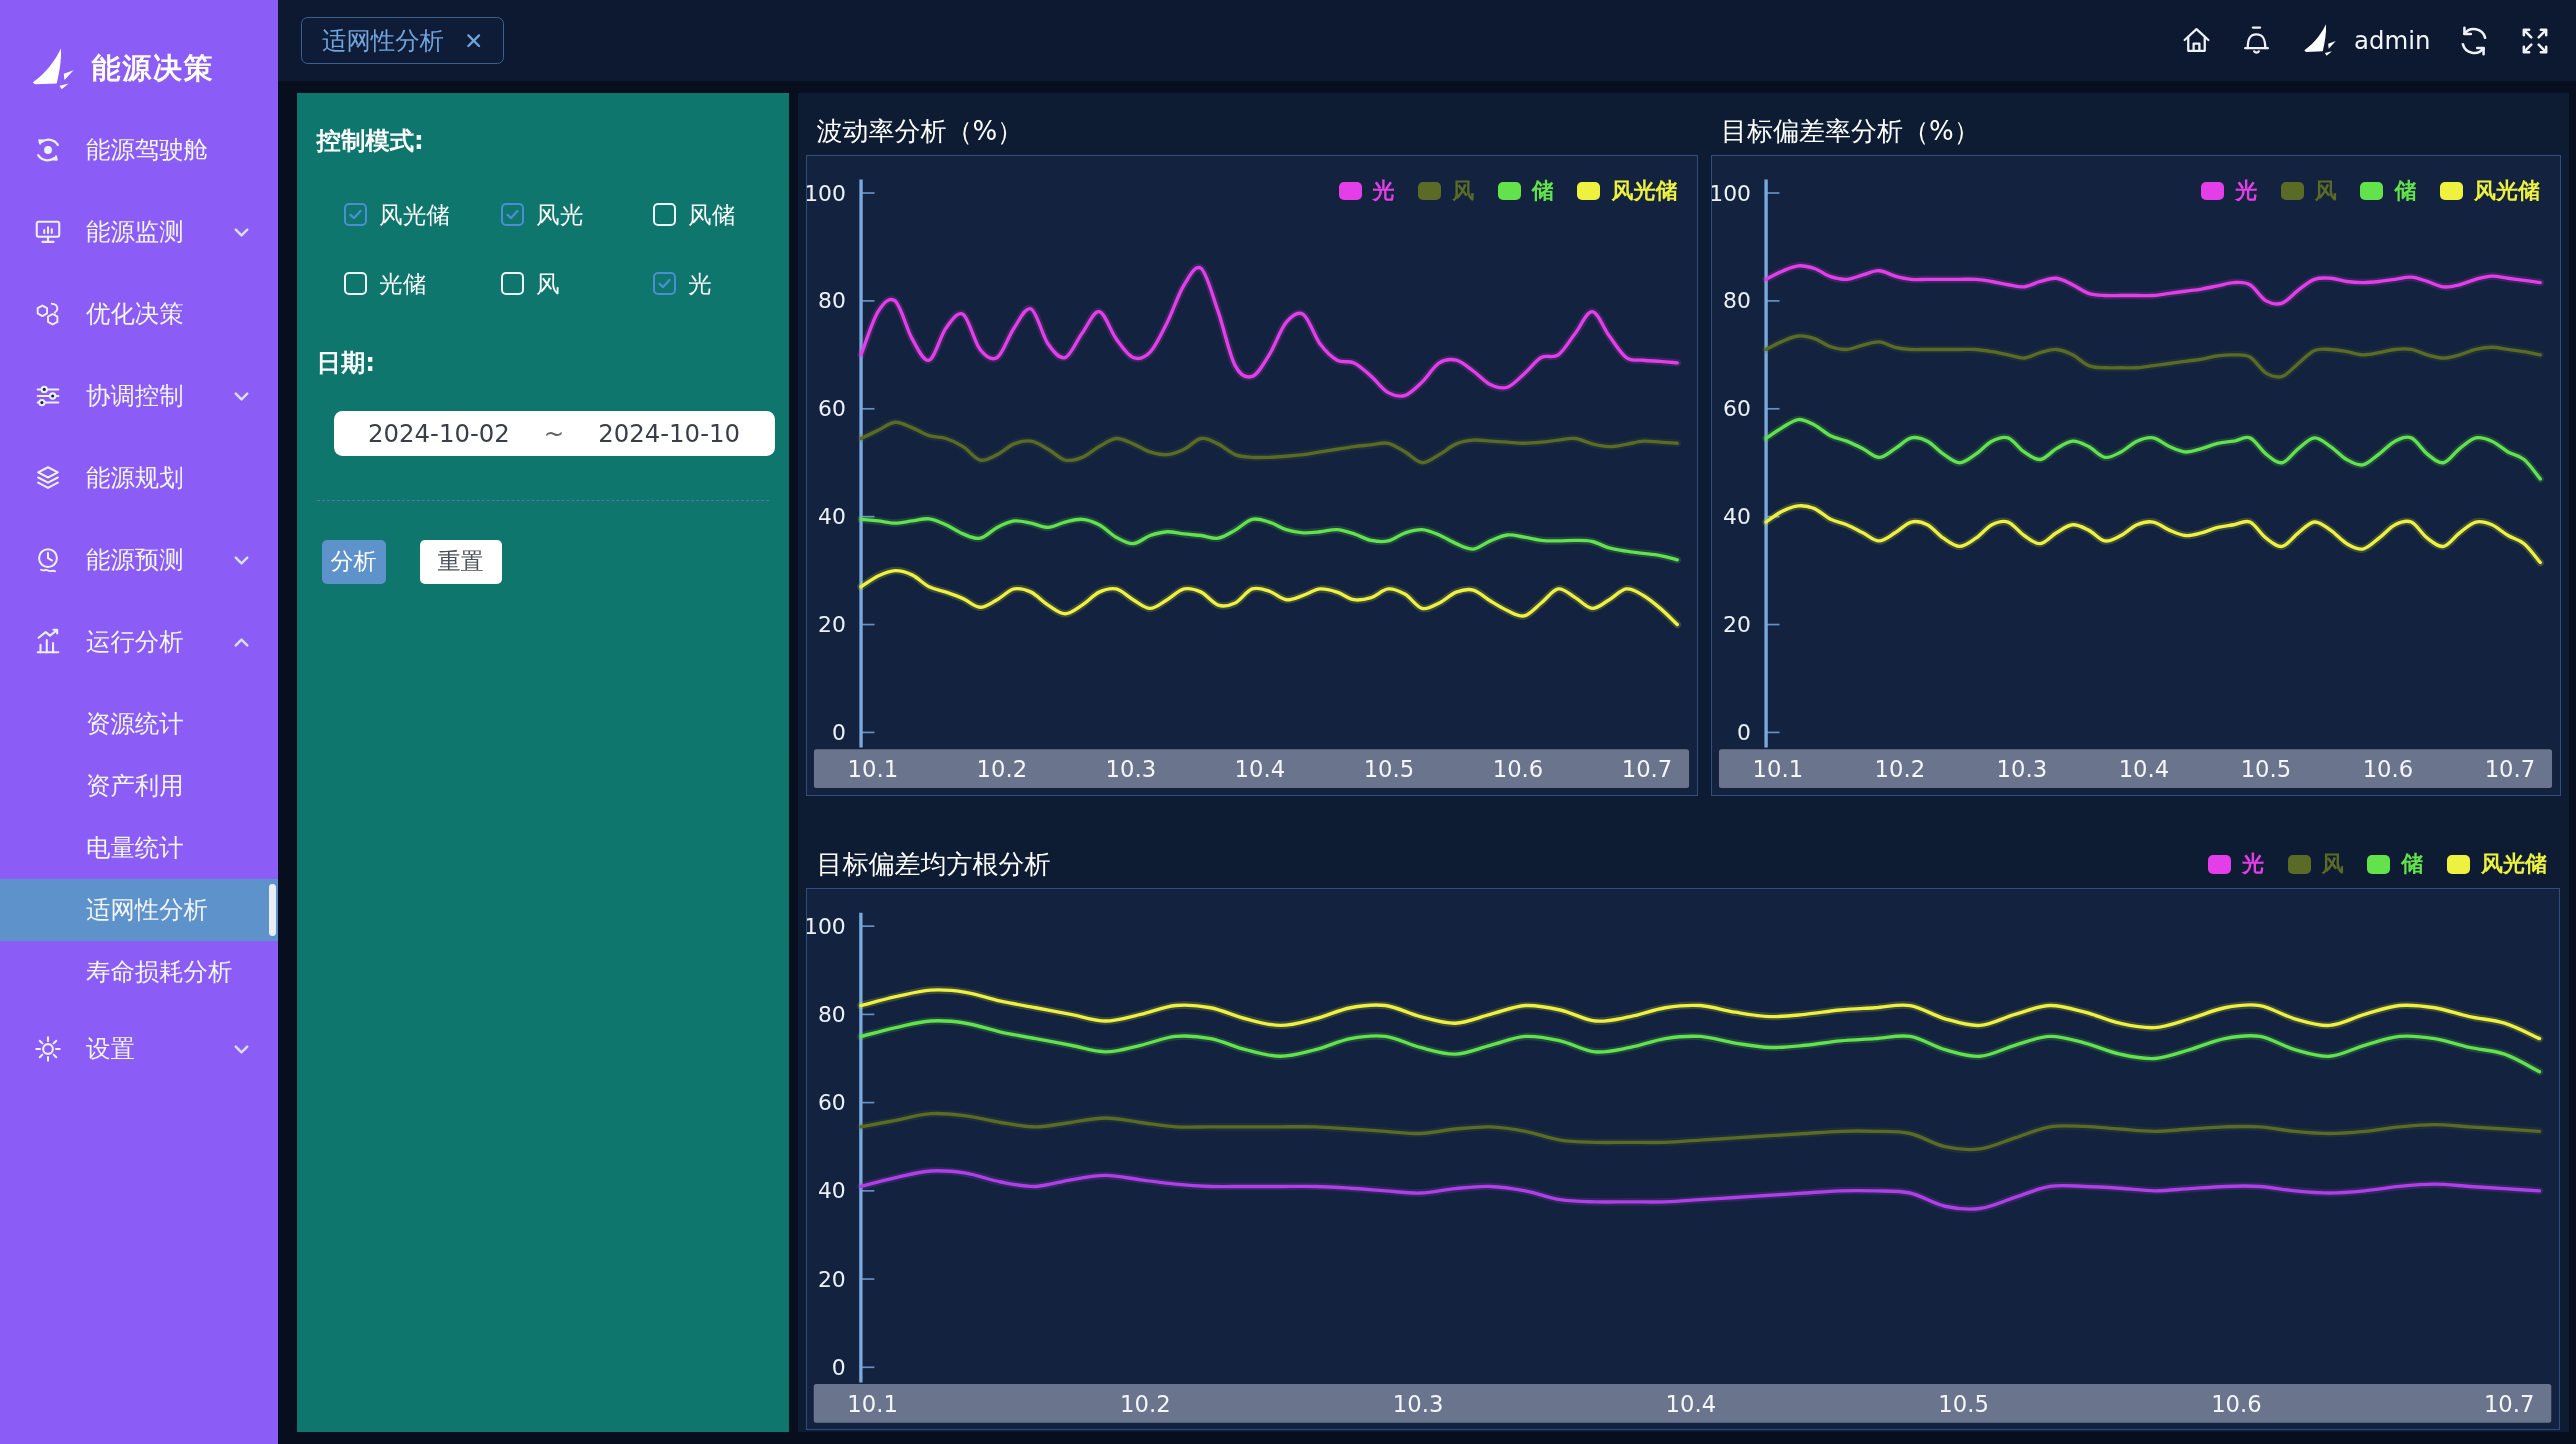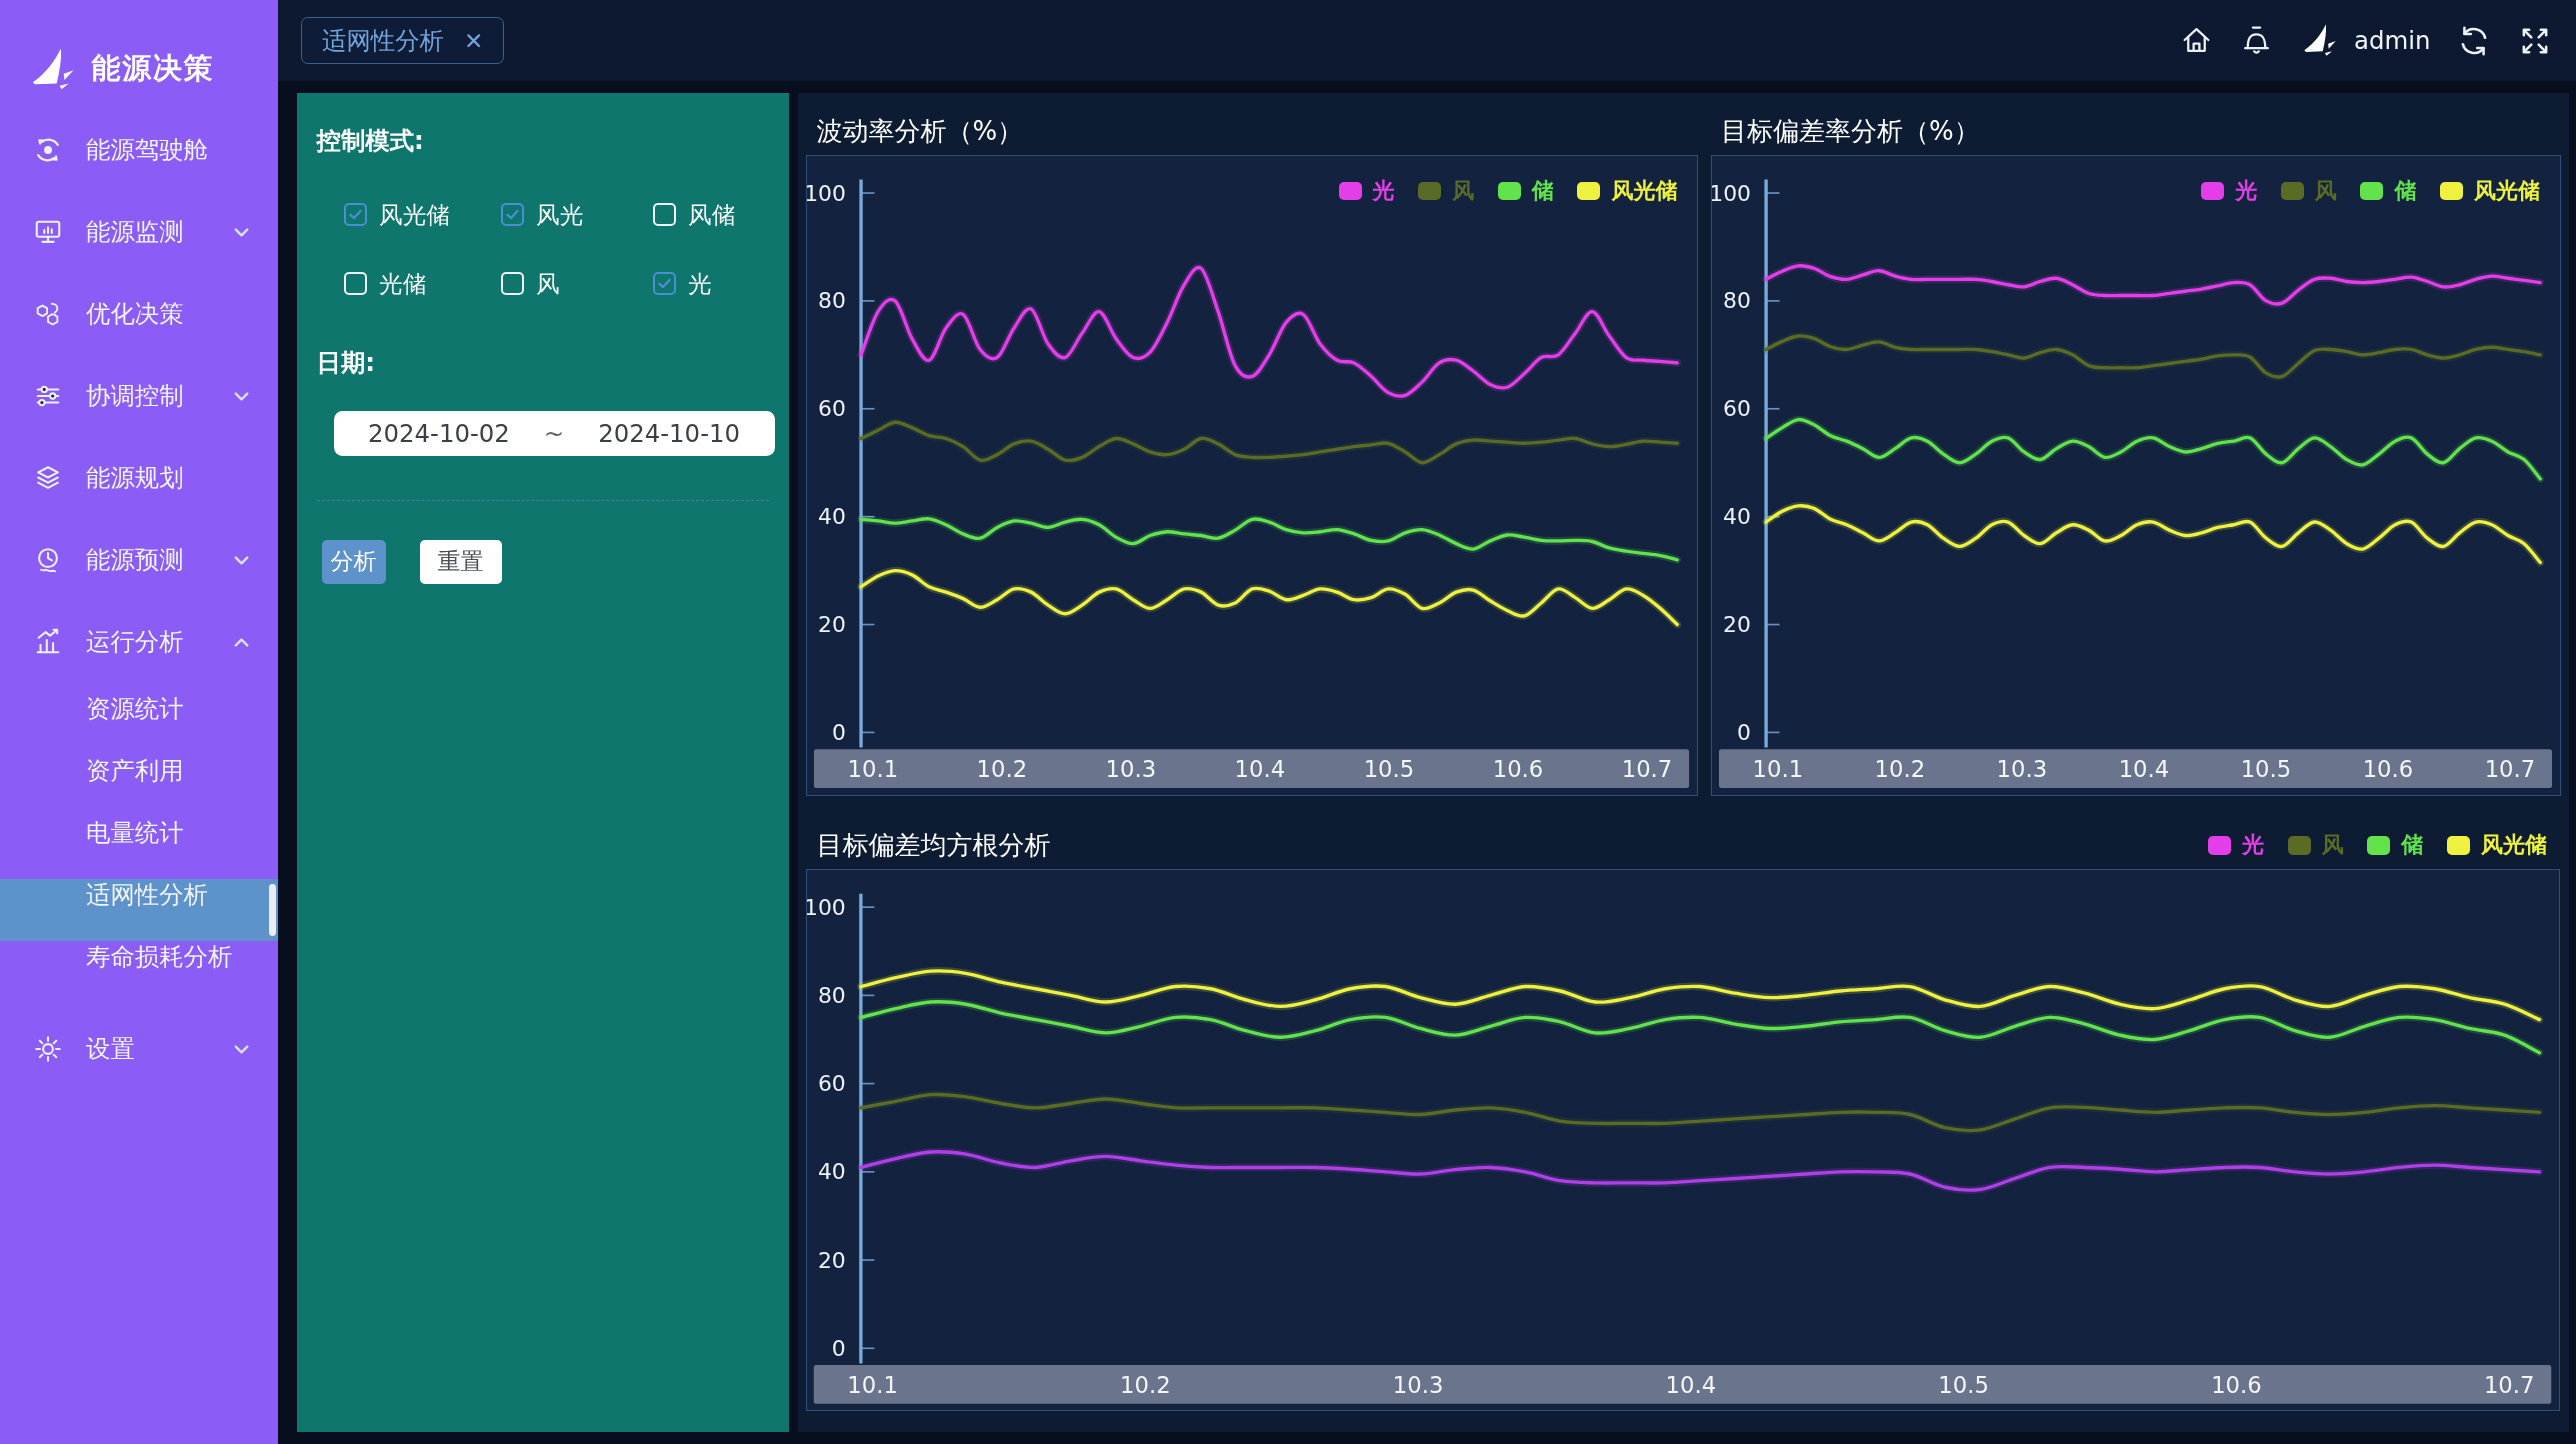--- a/index.html
+++ b/index.html
@@ -14,21 +14,21 @@
   .sidebar { position:absolute; left:0; top:0; width:278px; height:1445px; background:#8b5cf6; z-index:3; }
   .logo { display:flex; align-items:center; gap:13.5px; padding:29px 0 0 27px; height:109px; }
   .logo .logo-icon svg { width:51px; height:45px; display:block; }
   .logo-text { color:#ffffff; font-size:29px; font-weight:bold; letter-spacing:1.7px; }
   .nav { display:flex; flex-direction:column; }
   .nav-item { display:flex; align-items:center; height:82px; padding:0 25px 0 32px;
     color:#f2f5fa; font-size:24.4px; position:relative; cursor:pointer; }
   .nav-item .nicon { width:32px; height:32px; margin-right:22px; display:flex; align-items:center; justify-content:center; }
   .nav-item .nicon svg { width:30px; height:30px; display:block; }
   .chev { margin-left:auto; display:flex; }
-  .nav-sub { display:flex; height:62px; padding-left:86px;
+  .nav-sub { display:flex; align-items:center; height:62px; padding-left:86px;
     color:#f2f5fa; font-size:24.4px; position:relative; cursor:pointer; }
   .nav-sub.active { background:#5e92ca; }
   .active-thumb { position:absolute; right:1.7px; top:5px; width:7.6px; height:52px; background:#e9eef6; border-radius:3.4px; }
   
   .topbar { position:absolute; left:278px; top:0; width:2298px; height:81px; background:#0c1930;
     display:flex; align-items:center; justify-content:space-between; padding:0 23.6px 0 23px; z-index:2; }
   .tab { display:flex; align-items:center; gap:20px; border:1.7px solid #3b6191; border-radius:6.7px;
     height:47px; padding:0 20px; color:#72a4dc; font-size:24.4px; background:rgba(30,60,110,0.12); cursor:pointer; }
   .tclose { display:flex; cursor:pointer; }
   .topbar-right { display:flex; align-items:center; gap:27px; }
@@ -51,21 +51,21 @@
   .date-input .dsep { color:#666; }
   .divider { margin-top:44px; border-top:1.7px dashed #4f77a8; width:100%; }
   .btn-row { margin-top:39px; display:flex; gap:34px; padding-left:5px; }
   .btn { height:44px; border:none; border-radius:5px; font-size:23px; cursor:pointer; font-family:inherit; }
   .btn-primary { width:64px; background:#5e92ca; color:#ffffff; }
   .btn-ghost { width:82px; background:#ffffff; color:#4a4f58; }
   
   .chart { position:absolute; }
   .c0 { left:8.4px; top:15px; width:892px; height:688px; }
   .c1 { left:913px; top:15px; width:850px; height:688px; }
-  .c2 { left:8.4px; top:729px; width:1754px; height:589px; }
+  .c2 { left:8.4px; top:748px; width:1754px; height:589px; }
   .chart-head { height:47px; display:flex; align-items:center; justify-content:space-between; padding:0 13.5px 0 10px; }
   .chart-title { color:#ffffff; font-size:26px; font-weight:normal; }
   .chart-box { position:relative; width:100%; height:calc(100% - 47px); background:#13233f; border:1.7px solid #2e4f7c; overflow:hidden; }
   .chart-box svg { display:block; }
   .box-slot { position:absolute; top:20px; right:20px; z-index:2; }
   .head-slot { margin-left:auto; }
   .legend { display:flex; align-items:center; gap:23.6px; }
   .lg-item { display:flex; align-items:center; gap:11px; cursor:pointer; }
   .legend .sw { width:23px; height:18.5px; border-radius:5px; display:inline-block; }
   .legend .lname { font-size:22px; font-weight:bold; }

